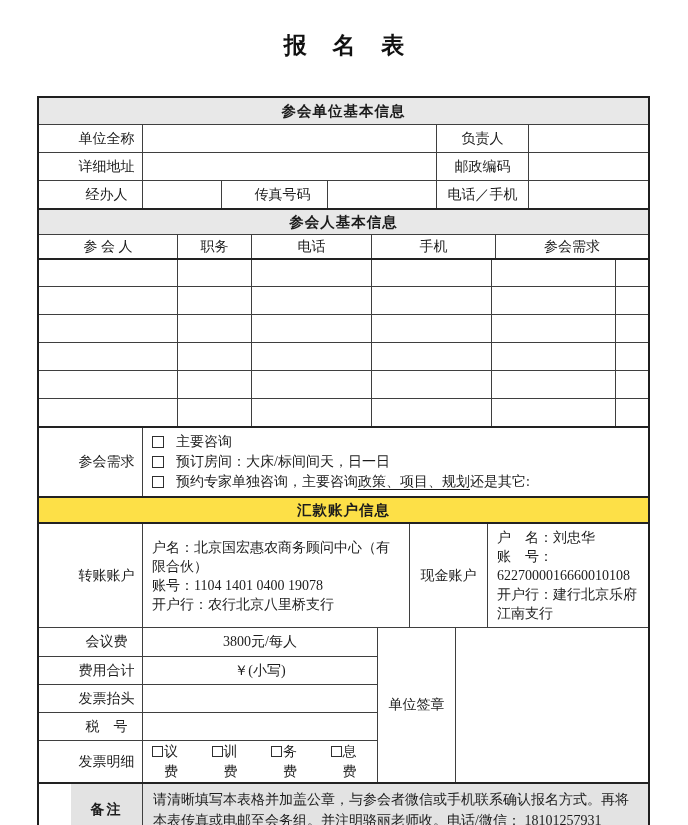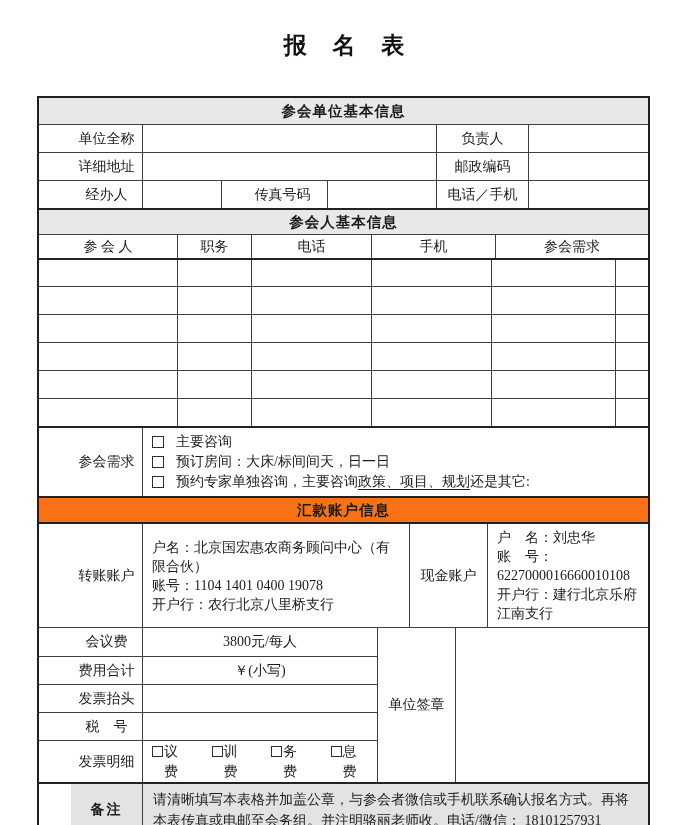--- a/index.html
+++ b/index.html
@@ -27,21 +27,21 @@
     display:flex; align-items:center; justify-content:center;
     font-size:14px; padding:2px 4px; overflow:hidden;
   }
   .grow { flex:1 1 auto; }
 
   .sec-header {
     width:100%; min-height:26px; font-weight:bold; font-size:14.5px;
     letter-spacing:1px;
   }
   .bg-light { background:#e8e8e8; }
-  .bg-dark  { background:#f97316; }
+  .bg-dark  { background:#fde047; }
   .bg-remark{ background:#e3e3e3; }
 
   .h24 { min-height:24px; } .h28 { min-height:28px; }
   .h60 { min-height:60px; } .h82 { min-height:82px; }
   .h52 { min-height:52px; }
 
   .w71 { width:71px; flex:0 0 71px;margin-left:32px; }  .w294{ width:294px; flex:0 0 294px; }
   .w92 { width:92px; flex:0 0 92px; }  .w79 { width:79px;  flex:0 0 79px; }
   .w106{ width:106px; flex:0 0 106px;padding-left:20px; }.w109{ width:109px; flex:0 0 109px; }
   .w74 { width:74px; flex:0 0 74px;margin-left:32px; }  .w120{ width:120px; flex:0 0 120px;text-align:center; }

